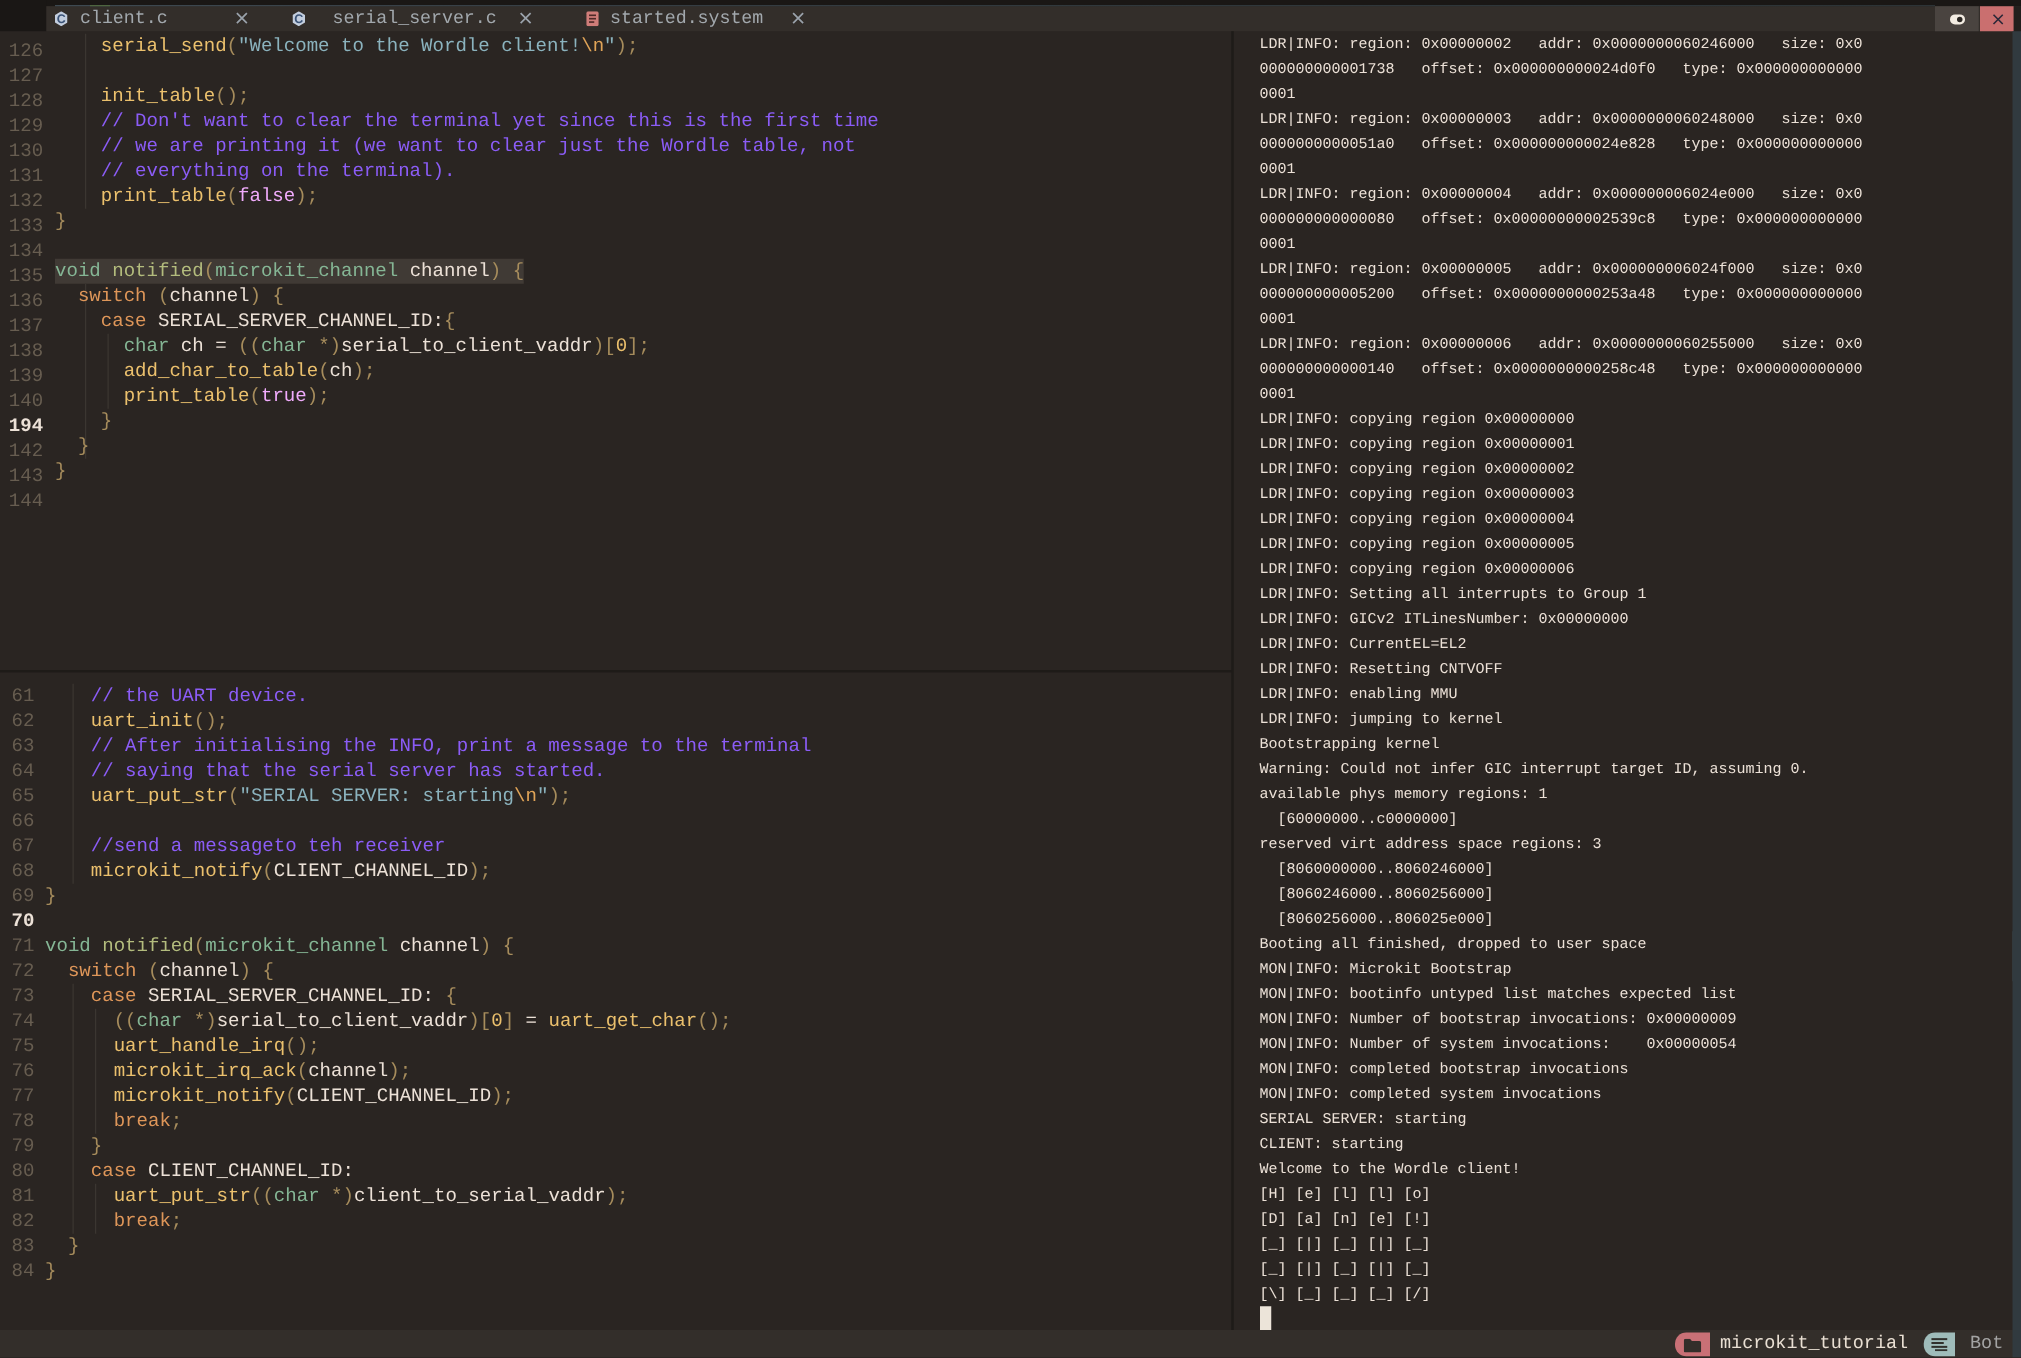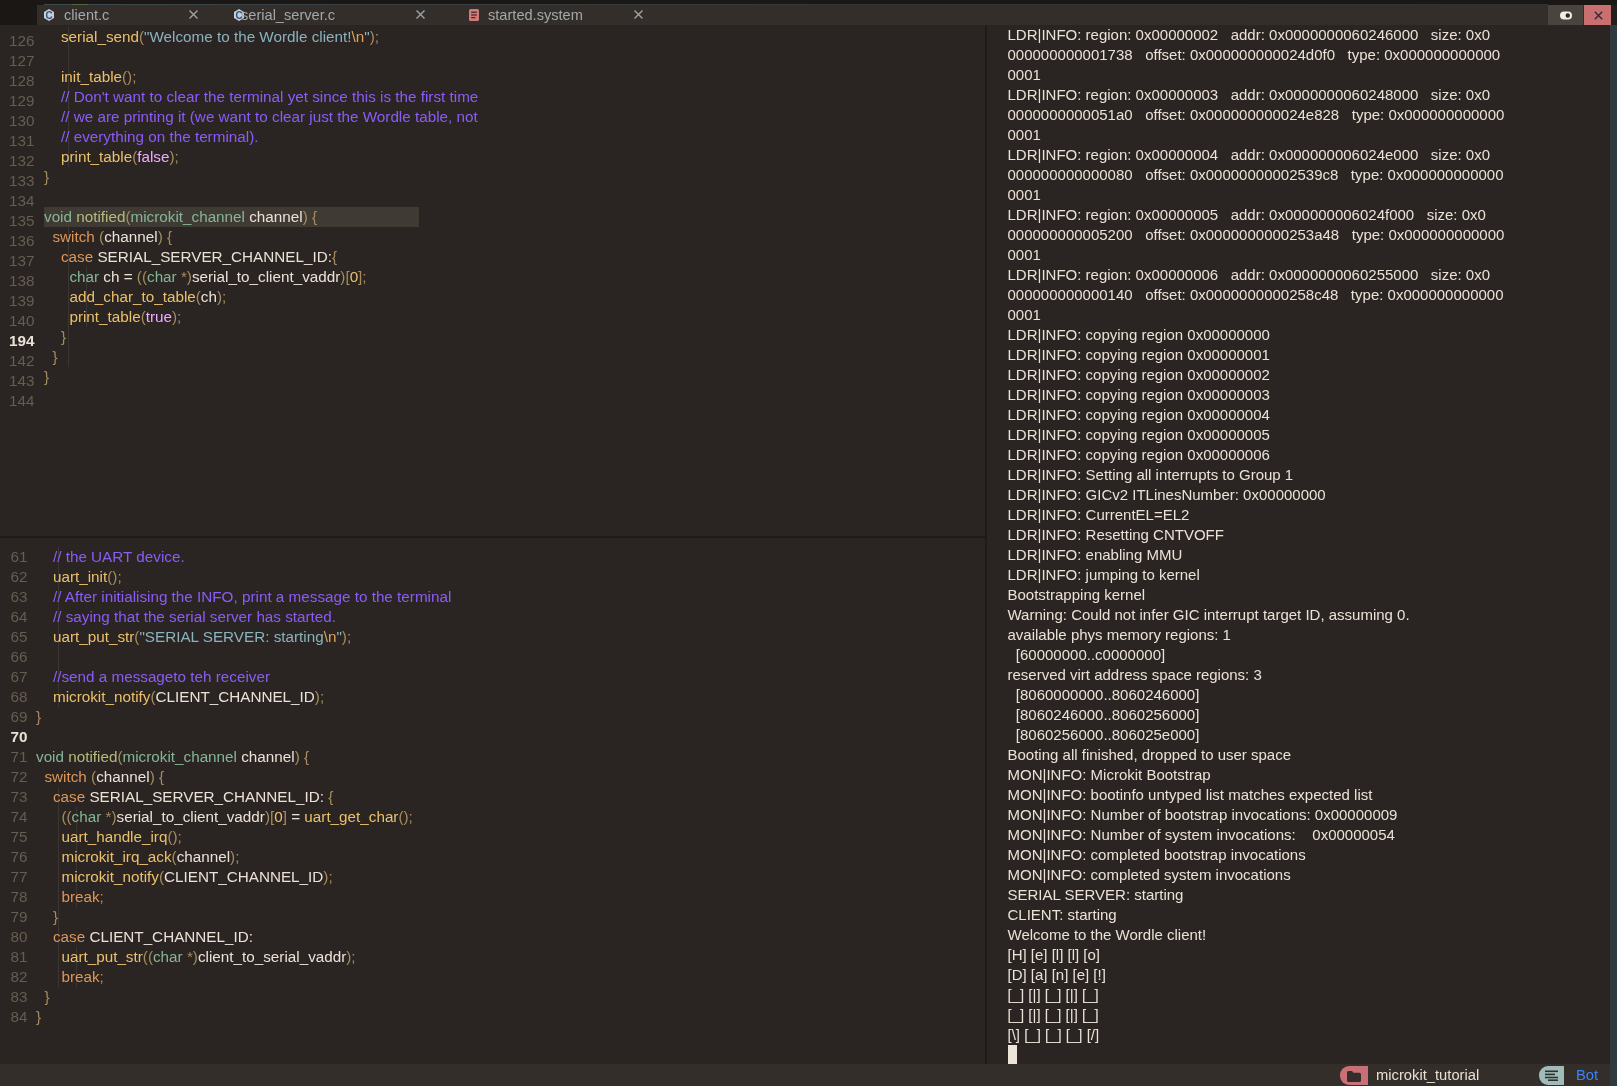--- a/index.html
+++ b/index.html
@@ -1,44 +1,44 @@
 <!DOCTYPE html>
 <html><head><meta charset="utf-8"><title>t</title><style>
 *{margin:0;padding:0;box-sizing:border-box}
 html,body{width:1617px;height:1086px;overflow:hidden}
 body{position:relative;background:#2a2522;font-family:"Liberation Mono",monospace}
 .abs{position:absolute}
-pre{font-family:Liberation Sans, sans-serif;white-space:pre}
+pre{font-family:Liberation Mono, monospace;white-space:pre}
 .code{font-size:15.25px;line-height:20px;color:#ece1d7}
 .gut{font-size:15.25px;line-height:20px;color:#675d50;text-align:right}
 .gut .lc{color:#ece1d7;font-weight:bold}
 .k{color:#de9659}.t{color:#85b695}.f{color:#ebc06d}.fd{color:#b3bc7d}
 .s{color:#8bb3be}.c{color:#8b5cf6}.p{color:#a68c5c}.m{color:#f0abfc}.n{color:#ebc06d}.e{color:#e0a458}
-.term{font-size:15px;line-height:20px;color:#ece1d7}
+.term{font-size:12px;line-height:20px;color:#ece1d7}
 .tabtxt{font-size:14.6px;line-height:20px;color:#a2a8ad}
 .guide{position:absolute;width:1px;background:#3b3631}
 </style></head><body>
 <div class="abs" style="left:0;top:0;width:1617px;height:5px;background:#1a1715"></div>
 <div class="abs" style="left:0;top:5px;width:1617px;height:20px;background:#332e2a"></div>
 <div class="abs" style="left:0;top:0;width:37px;height:25px;background:#1a1715"></div>
 <div class="abs" style="left:44px;top:4px;width:1504px;height:1px;background:linear-gradient(90deg,#3e4a52 0%,#394249 15%,#30383c 55%,#2c3336 100%)"></div>
 <div class="abs" style="left:72px;top:4px;width:16px;height:1px;background:#4e6540"></div>
 <svg class="abs" style="left:44px;top:9px" width="10" height="12" viewBox="0 0 10 12">
     <polygon points="5,0 10,3 10,9 5,12 0,9 0,3" fill="#c3cede"></polygon>
     <text x="5" y="9.8" font-family="Liberation Sans" font-size="10" font-weight="bold" fill="#3b5377" text-anchor="middle">C</text>
   </svg>
 <pre class="abs tabtxt" style="left:64px;top:5px">client.c</pre>
 <svg class="abs" style="left:188px;top:9px" width="11" height="11" viewBox="0 0 11 11">
     <path d="M1.5 1.5 L9.5 9.5 M9.5 1.5 L1.5 9.5" stroke="#9aa2ab" stroke-width="1.4"></path>
   </svg>
 <svg class="abs" style="left:234px;top:9px" width="10" height="12" viewBox="0 0 10 12">
     <polygon points="5,0 10,3 10,9 5,12 0,9 0,3" fill="#c3cede"></polygon>
     <text x="5" y="9.8" font-family="Liberation Sans" font-size="10" font-weight="bold" fill="#3b5377" text-anchor="middle">C</text>
   </svg>
-<pre class="abs tabtxt" style="left:241px;top:5px">serial_server.c</pre>
+<pre class="abs tabtxt" style="left:266px;top:5px">serial_server.c</pre>
 <svg class="abs" style="left:415px;top:9px" width="11" height="11" viewBox="0 0 11 11">
     <path d="M1.5 1.5 L9.5 9.5 M9.5 1.5 L1.5 9.5" stroke="#9aa2ab" stroke-width="1.4"></path>
   </svg>
 <svg class="abs" style="left:469px;top:9px" width="10" height="12" viewBox="0 0 10 12">
     <rect x="0" y="0" width="10" height="12" rx="1.6" fill="#d07d79"></rect>
     <rect x="2.2" y="2.6" width="5.6" height="1.3" fill="#4f2a28"></rect>
     <rect x="2.2" y="5.3" width="5.6" height="1.3" fill="#4f2a28"></rect>
     <rect x="2.2" y="8" width="4.2" height="1.3" fill="#4f2a28"></rect>
   </svg>
 <pre class="abs tabtxt" style="left:488px;top:5px">started.system</pre>
@@ -211,12 +211,12 @@
     <path d="M0 1.5 Q0 0 1.5 0 L5 0 L6.5 1.8 L12.5 1.8 Q14 1.8 14 3.3 L14 9.5 Q14 11 12.5 11 L1.5 11 Q0 11 0 9.5 Z" fill="#332e2a"></path>
   </svg>
 <pre class="abs" style="left:1376px;top:1065px;font-size:14.75px;line-height:20px;color:#e9dfd3">microkit_tutorial</pre>
 <div class="abs" style="left:1539px;top:1066px;width:25px;height:19px;background:#9fbcba;border-radius:9px 0 0 9px"></div>
 <svg class="abs" style="left:1545px;top:1070px" width="13" height="11" viewBox="0 0 13 11">
     <rect x="0" y="0.5" width="13" height="1.6" fill="#30302c"></rect>
     <rect x="0" y="3.6" width="10" height="1.6" fill="#30302c"></rect>
     <rect x="0" y="6.7" width="13" height="1.6" fill="#30302c"></rect>
     <rect x="3" y="9.4" width="10" height="1.6" fill="#30302c"></rect>
   </svg>
-<pre class="abs" style="left:1576px;top:1065px;font-size:14.75px;line-height:20px;color:#3b82f6">Bot</pre>
+<pre class="abs" style="left:1576px;top:1065px;font-size:14.75px;line-height:20px;color:#a3a3a3">Bot</pre>
 </body></html>

